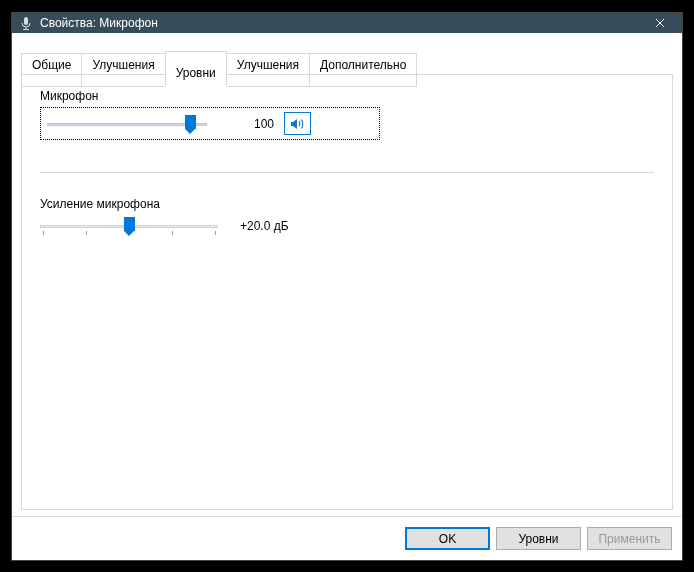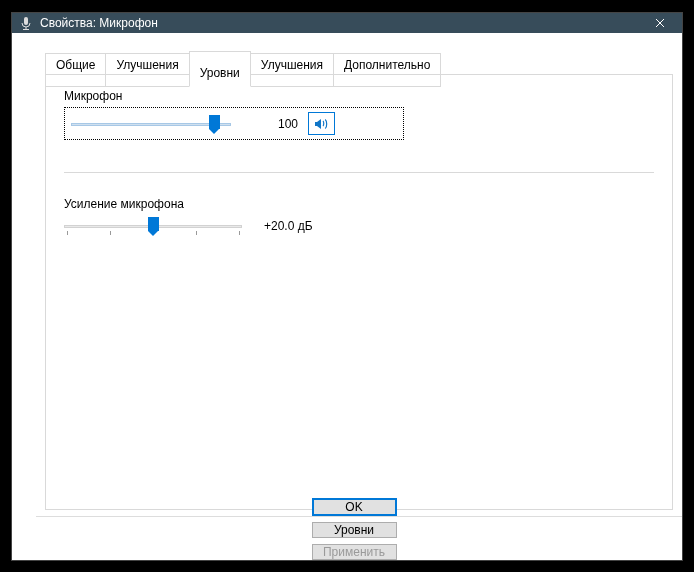--- a/index.html
+++ b/index.html
@@ -2,21 +2,21 @@
 <html><head>
   <meta charset="utf-8">
   <style>
     * { box-sizing: border-box; margin: 0; padding: 0; }
     body { width: 694px; height: 572px; background: #000; font-family: "Segoe UI", Tahoma, sans-serif; font-size: 12px; color: #000; overflow: hidden; }
     .window { position: absolute; left: 11px; top: 12px; width: 672px; height: 549px; background: #fff; border: 1px solid #444; }
     .titlebar { height: 20px; background: #374c5a; color: #fff; display: flex; align-items: center; padding-left: 6px; }
     .titlebar .ticon { width: 16px; height: 16px; margin-right: 6px; display: flex; align-items: center; justify-content: center; }
     .titlebar .title { font-size: 12px; }
     .titlebar .close { margin-left: auto; width: 45px; height: 30px; display: flex; align-items: center; justify-content: center; cursor: pointer; }
-    .body { position: absolute; left: 0; top: 30px; right: 0; bottom: 0; background: #fff; padding: 8px 9px 0 9px; margin-left: 24px; }
+    .body { position: absolute; left: 0; top: 30px; right: 0; bottom: 0; background: #fff; padding: 8px 9px 0 9px; }
     .tabs { display: flex; position: relative; }
     .tab { padding: 4px 10px 6px 10px; border: 1px solid #d9d9d9; background: #fff; position: relative; margin-right: -1px; font-size: 12px; cursor: pointer; }
     .tab.selected { border-bottom: 1px solid #fff; z-index: 2; padding-top: 14px; margin-top: 0; }
     .tab:not(.selected) { margin-top: 2px; background: #fff; }
     .tabpanel { border: 1px solid #d9d9d9; position: absolute; left: 9px; right: 9px; top: 31px; bottom: 50px; padding: 14px 18px; }
     .group-label { font-size: 12px; margin-bottom: 4px; }
     .group-box { }
     .g1 .slider-row { display: flex; align-items: center; border: 1px dotted #000; padding: 4px 6px 4px 6px; width: 340px; }
     .slider { position: relative; height: 22px; width: 160px; }
     .track { position: absolute; left: 0; right: 0; top: 10px; height: 3px; background: #e9e9e9; border: 1px solid #d2d2d2; }
@@ -24,21 +24,21 @@
     .thumb { position: absolute; top: 2px; width: 11px; height: 19px; background: #0078d7; cursor: pointer; }
     .thumb.down::after { content: ""; position: absolute; bottom: -5px; left: 0; width: 0; height: 0; border-left: 5.5px solid transparent; border-right: 5.5px solid transparent; border-top: 5px solid #0078d7; }
     .thumb.down { height: 14px; }
     .val { width: 55px; text-align: right; font-size: 12px; margin-left: 12px; }
     .mute-btn { width: 27px; height: 23px; border: 1px solid #0078d7; margin-left: 10px; display: flex; align-items: center; justify-content: center; cursor: pointer; background: #fff; }
     .hr { border: 0; border-top: 1px solid #d9d9d9; margin: 32px 0 24px 0; }
     .g2 .row2 { display: flex; align-items: center; }
     .g2 .slider { width: 178px; }
     .g2 .ticks { position: absolute; left: 0; right: 0; top: 16px; height: 5px; }
     .g2 .tick { position: absolute; width: 1px; height: 4px; background: #9a9a9a; top: 0; }
-    .footer { position: absolute; left: 0; right: 0; bottom: 0; height: 44px; border-top: 1px solid #ddd; display: flex; align-items: center; justify-content: flex-end; padding-right: 10px; gap: 6px; background: #fff; flex-direction: column; }
+    .footer { position: absolute; left: 0; right: 0; bottom: 0; height: 44px; border-top: 1px solid #ddd; display: flex; align-items: center; justify-content: flex-end; padding-right: 10px; gap: 6px; background: #fff; }
     .btn { min-width: 85px; height: 23px; background: #e1e1e1; border: 1px solid #adadad; font-size: 12px; cursor: pointer; padding: 0 10px; }
     .btn.primary { border: 2px solid #0078d7; background: #e1e1e1; }
     .btn:disabled { color: #9a9a9a; cursor: default; }
   </style>
 </head>
 <body>
 
 <div class="window">
   <div class="titlebar">
     <span class="ticon">

